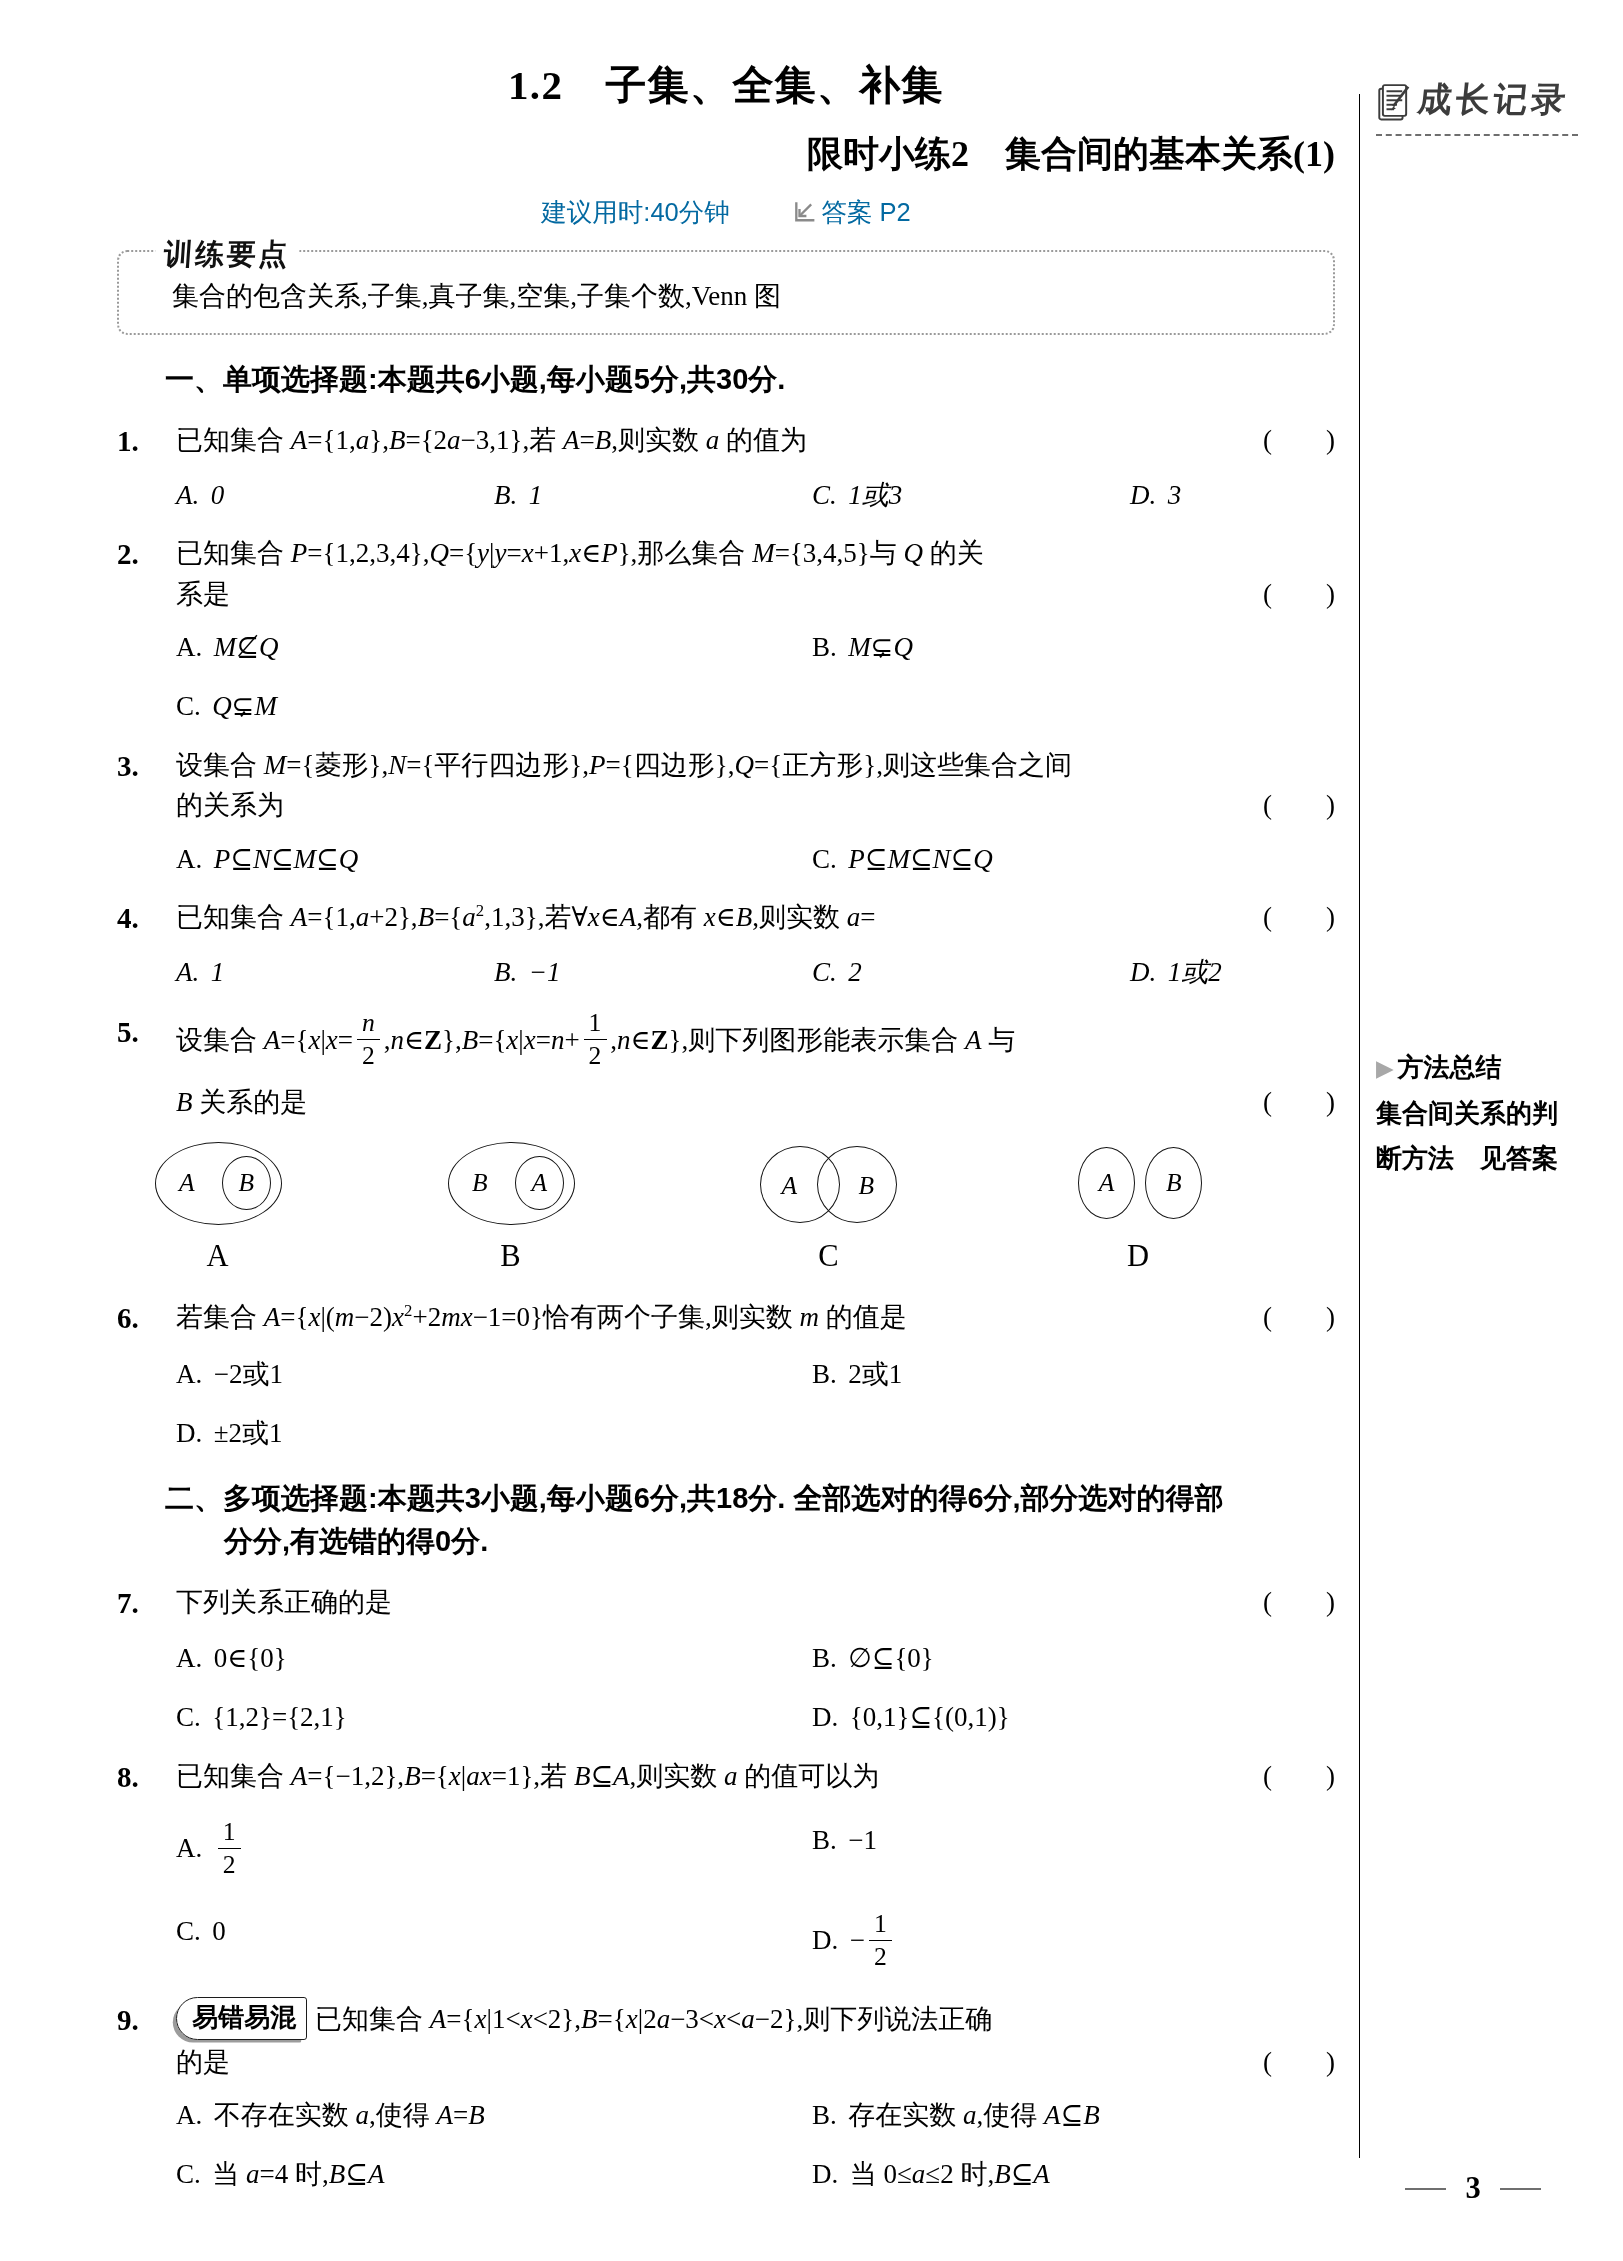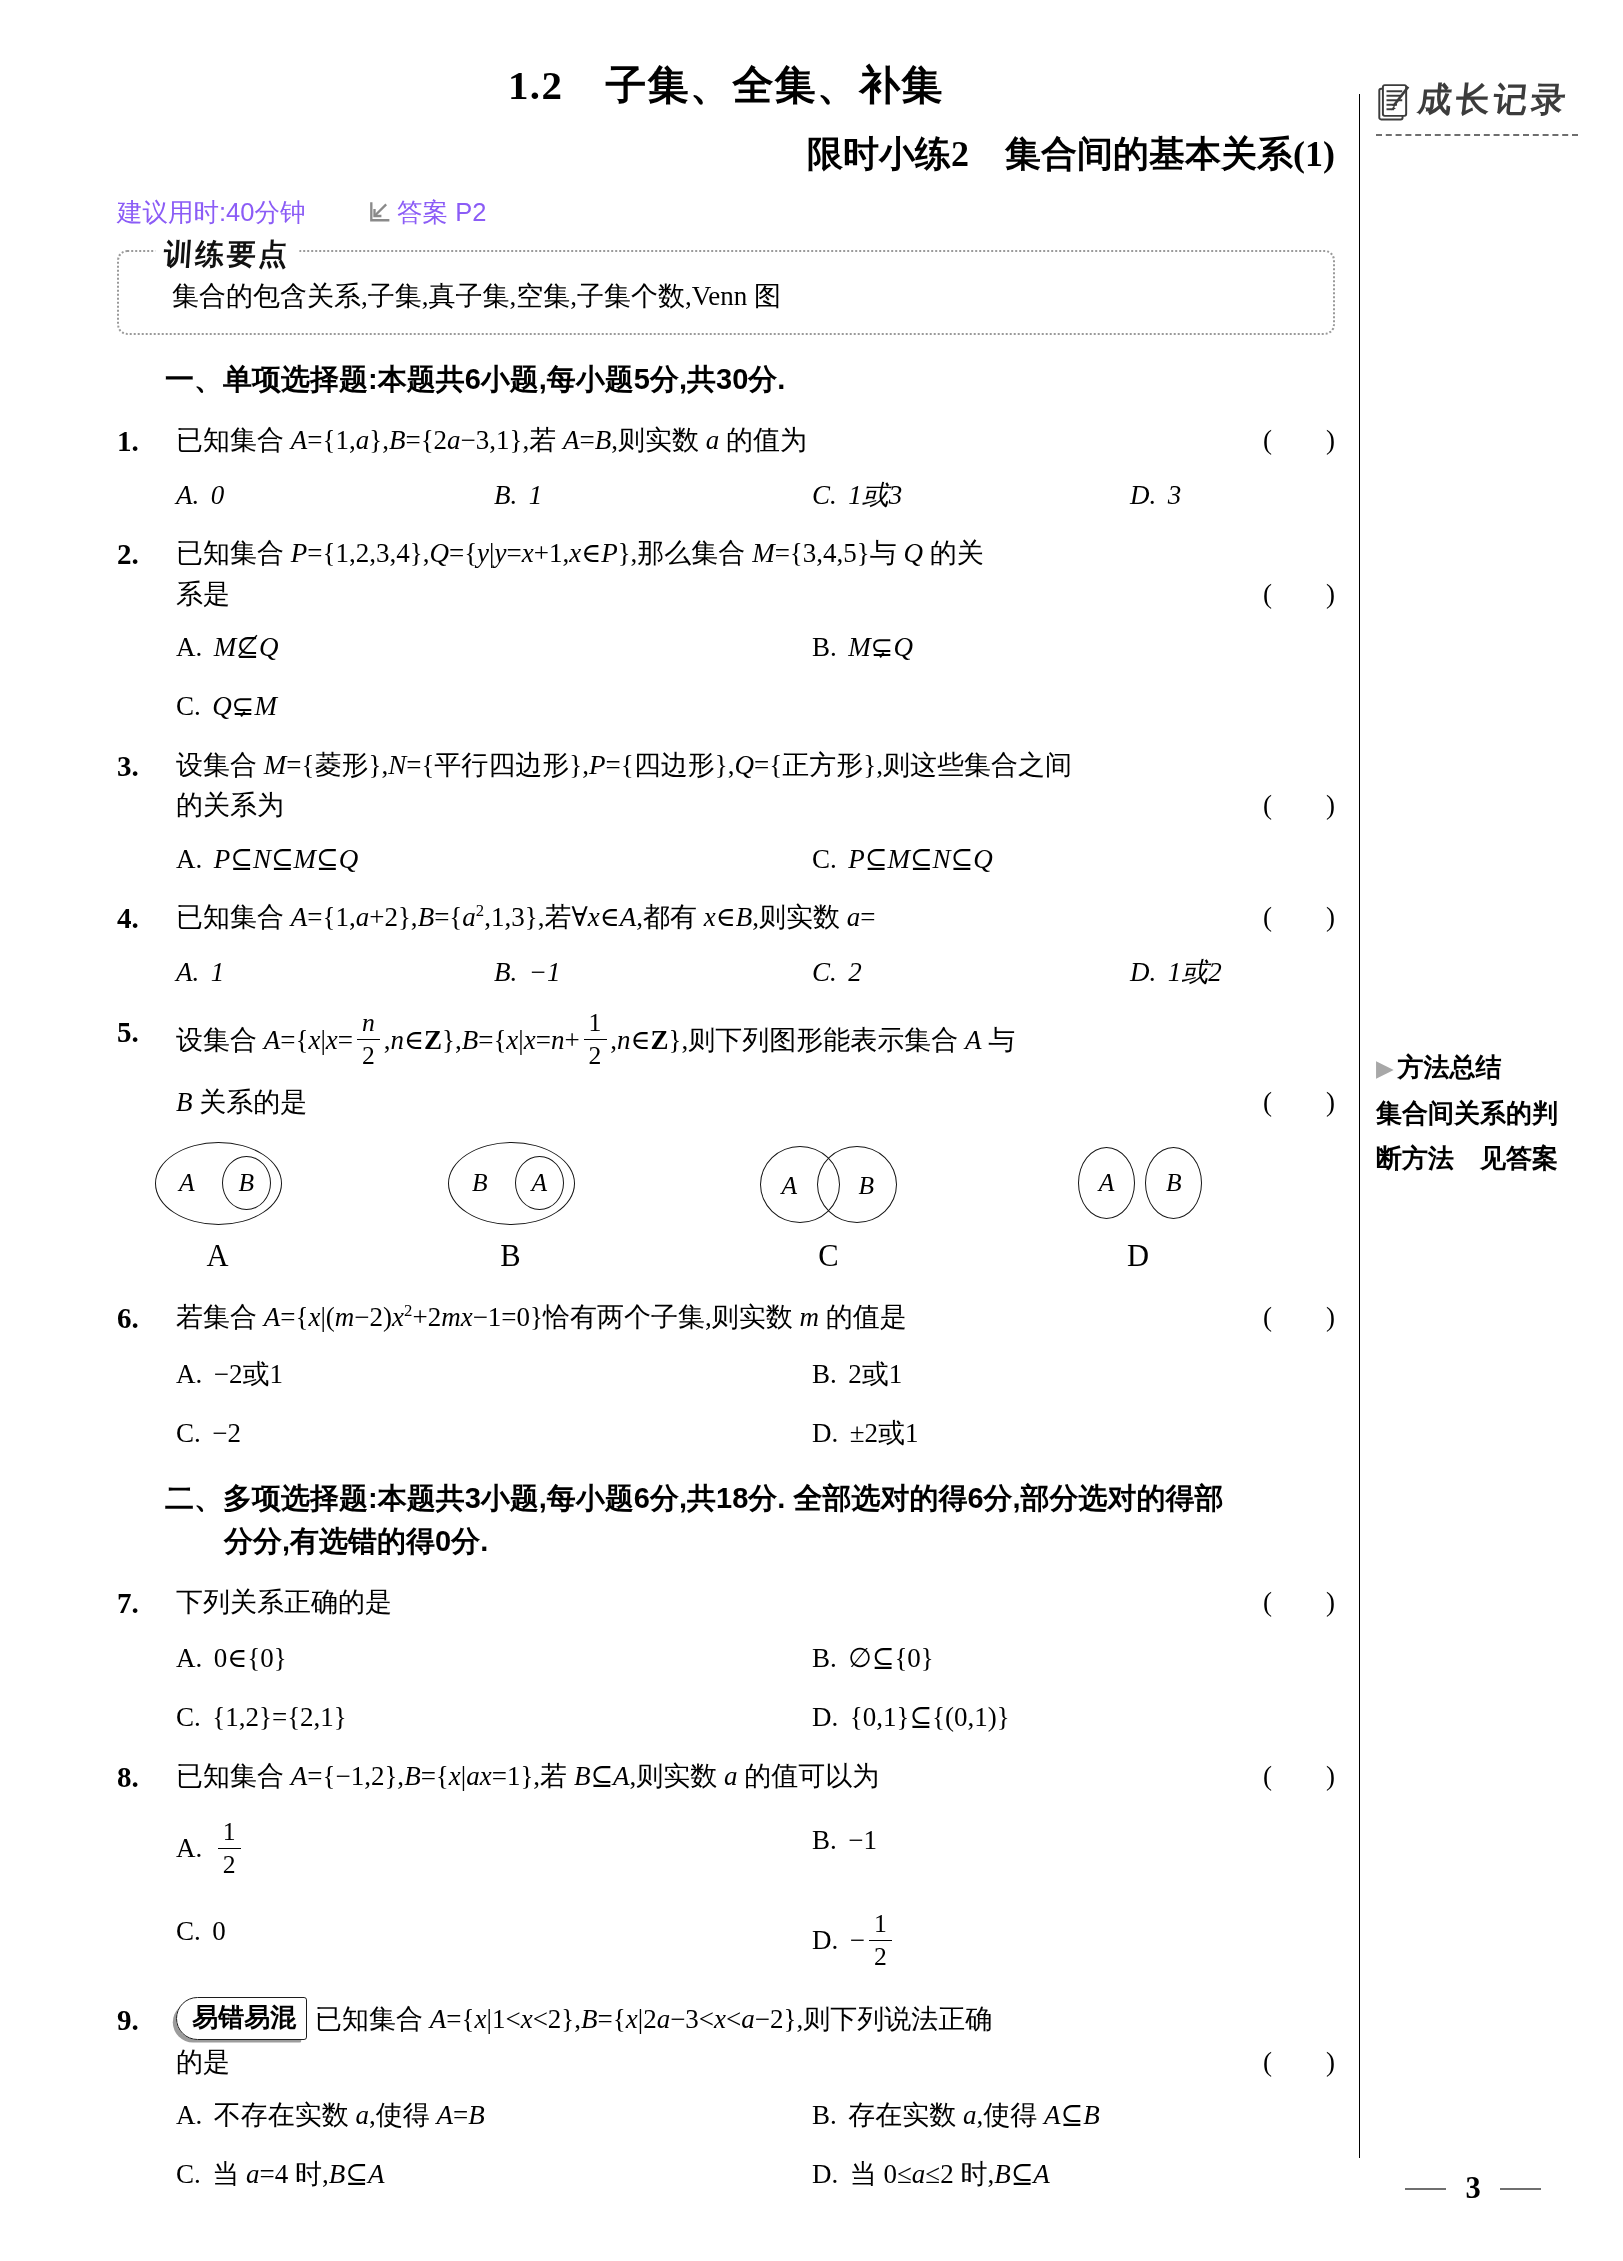--- a/index.html
+++ b/index.html
@@ -6,22 +6,22 @@
   body{
     width:1623px;height:2261px;position:relative;background:#fff;color:#000;
     font-family:"Liberation Serif","DejaVu Serif",serif;
     font-size:27px;line-height:1.5;overflow:hidden;
   }
   i{font-style:italic;}
   .main{position:absolute;left:117px;top:0;width:1218px;}
   
   .title{margin-top:61px;text-align:center;font-weight:bold;font-size:41px;line-height:1.2;letter-spacing:1.3px;}
   .subtitle{margin-top:23px;text-align:right;font-weight:bold;font-size:36px;line-height:1.2;}
-  .meta{margin-top:16.5px;display:flex;justify-content:flex-start;align-items:center;gap:61px;
-        color:#8b5cf6;font-size:25.5px;font-family:"Liberation Sans","DejaVu Sans",sans-serif;}
+  .meta{margin-top:16.5px;display:flex;justify-content:center;align-items:center;gap:61px;
+        color:#0369a1;font-size:25.5px;font-family:"Liberation Sans","DejaVu Sans",sans-serif;}
   .answer-ref{display:flex;align-items:center;gap:5.1px;}
   
   .tbox{position:relative;margin-top:19px;border:2.5px dotted #9a9a9a;border-radius:10.2px;
         padding:24px 25.5px 16.5px 53px;font-size:27px;}
   .tbox-label{position:absolute;top:-19px;left:36px;background:#fff;padding:0 9px;
         font-weight:bold;font-size:29px;letter-spacing:2.5px;color:#111;
         font-family:"Liberation Sans","DejaVu Sans",sans-serif;transform:skewX(-4deg);}
   
   .sec{margin-top:23px;font-weight:bold;font-size:29px;font-family:"Liberation Sans","DejaVu Sans",sans-serif;margin-left:48px;}
   .sec .cont{padding-left:59px;}
@@ -242,21 +242,20 @@
     <div class="qrow">
       <span class="qnum">6.</span>
       <div class="qtext sline">
         <span class="stxt">若集合 <i>A</i>={<i>x</i>|(<i>m</i>−2)<i>x</i><sup>2</sup>+2<i>mx</i>−1=0}恰有两个子集,则实数 <i>m</i> 的值是</span>
         <span class="bracket">(　　)</span>
       </div>
     </div>
     <div class="opts2">
       <span class="opt"><span class="olab">A.</span><span>−2或1</span></span>
       <span class="opt"><span class="olab">B.</span><span>2或1</span></span>
-      <span class="opt"><span class="olab">C.</span><span>−2</span></span>
       <span class="opt"><span class="olab">D.</span><span>±2或1</span></span>
     </div>
   </div>
 
   <div class="sec">
     <div>二、多项选择题:本题共3小题,每小题6分,共18分. 全部选对的得6分,部分选对的得部</div>
     <div class="cont">分分,有选错的得0分.</div>
   </div>
 
   <div class="q">

